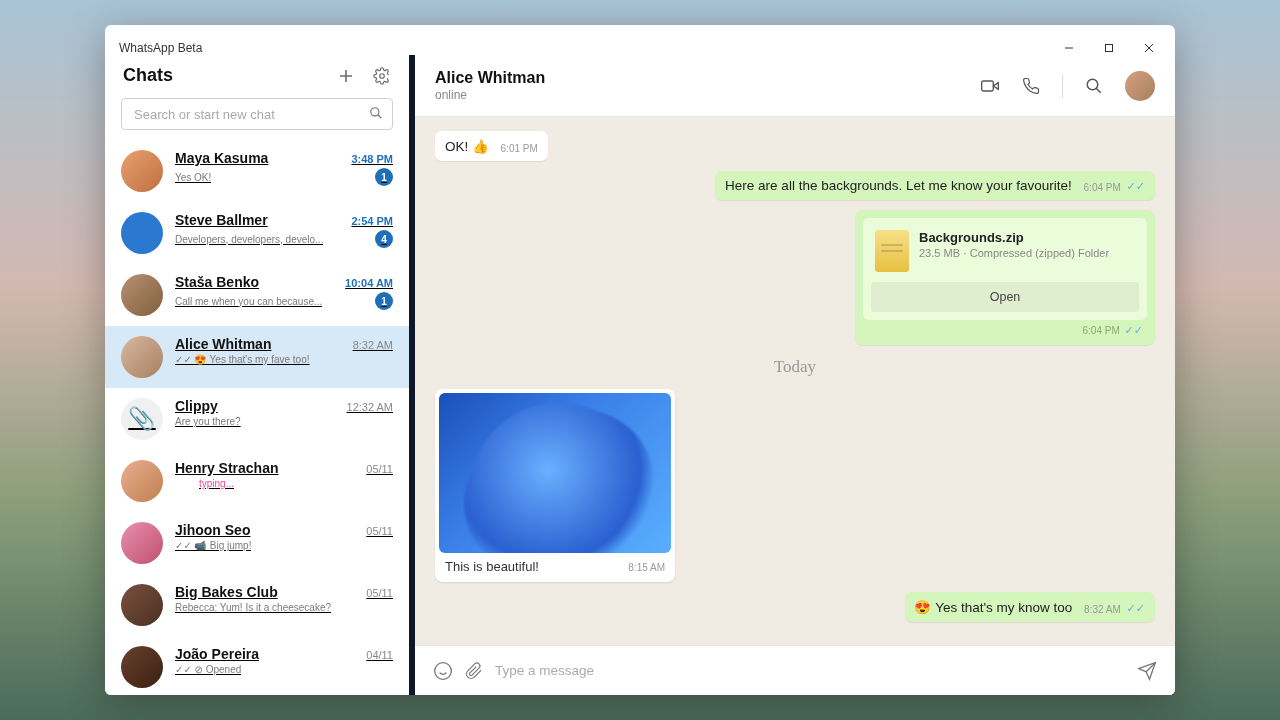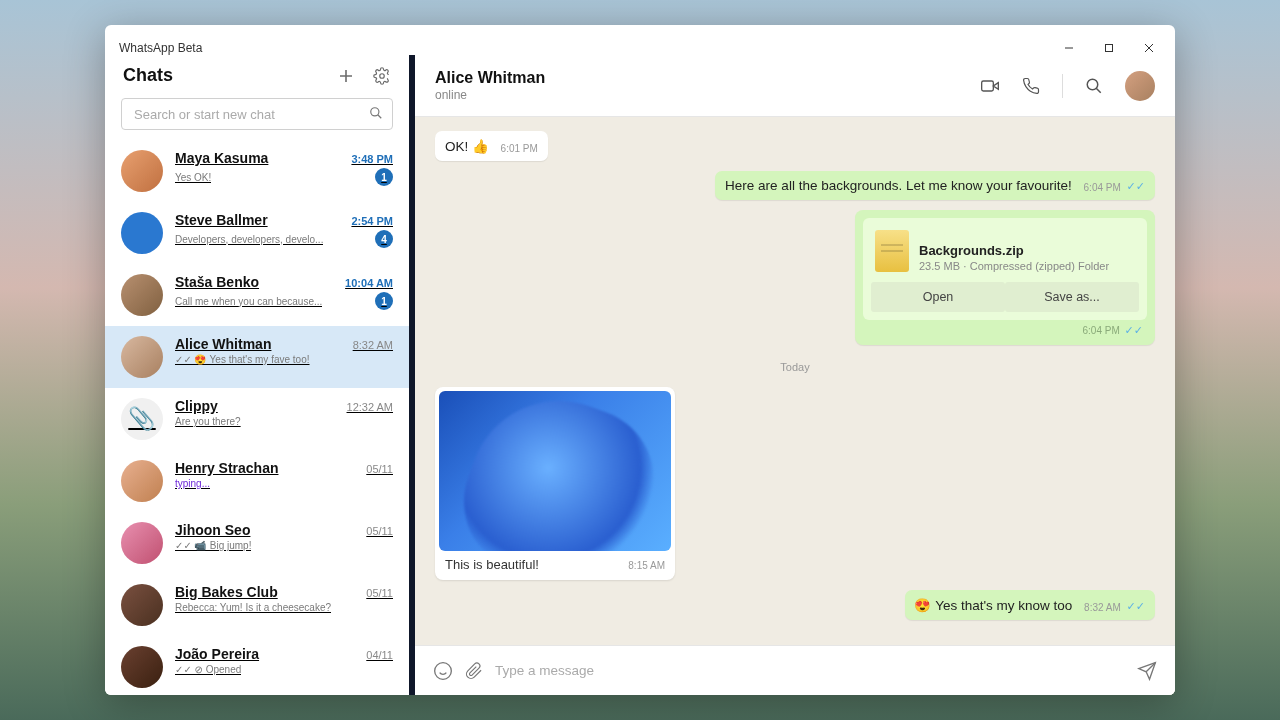--- a/index.html
+++ b/index.html
@@ -25,21 +25,21 @@
 .chat-item { display:flex; padding:10px 16px; gap:12px; cursor:pointer; position:relative; }
 .chat-item.active { background:#d7e8f7; }
 .avatar { width:42px; height:42px; border-radius:50%; flex-shrink:0; background:#c8c8c8; display:flex; align-items:center; justify-content:center; font-size:18px; color:#fff; overflow:hidden; }
 .chat-body { flex:1; min-width:0; }
 .chat-top { display:flex; justify-content:space-between; align-items:baseline; }
 .chat-name { font-size:14px; font-weight:600; color:#111; }
 .chat-time { font-size:11px; color:#888; }
 .chat-time.blue { color:#1f6fb8; font-weight:600; }
 .chat-bot { display:flex; justify-content:space-between; align-items:center; margin-top:2px; }
 .chat-preview { font-size:10px; color:#7a7a7a; white-space:nowrap; overflow:hidden; text-overflow:ellipsis; max-width:200px; }
-.chat-preview.typing { color:#6d28d9; }
+.chat-preview.typing { color:#ec4899;margin-left:24px; }
 .unread { background:#1f6fb8; color:#fff; font-size:10px; font-weight:700; border-radius:50%; width:18px; height:18px; display:flex; align-items:center; justify-content:center; }
 
 .main { flex:1; display:flex; flex-direction:column; background:#f0ece3; position:relative; }
 .main::before { content:''; position:absolute; inset:0; background:#f0ece3; opacity:1; }
 .conv-header { position:relative; background:#fff; height:62px; border-bottom:1px solid #e6e6e6; display:flex; align-items:center; justify-content:space-between; padding:0 20px; z-index:2; }
 .conv-title h2 { font-size:16px; font-weight:600; color:#111; }
 .conv-title p { font-size:12px; color:#888; margin-top:1px; }
 .conv-icons { display:flex; align-items:center; gap:22px; color:#555; }
 .conv-sep { width:1px; height:24px; background:#ddd; }
 .conv-avatar { width:30px; height:30px; border-radius:50%; background:linear-gradient(135deg,#d4a080,#a88060); }
@@ -47,30 +47,30 @@
 .msg { max-width:65%; margin-bottom:10px; display:flex; flex-direction:column; }
 .msg.in { align-items:flex-start; }
 .msg.out { align-items:flex-end; margin-left:auto; }
 .bubble { padding:7px 10px; border-radius:7px; box-shadow:0 1px 1px rgba(0,0,0,0.08); font-size:13.5px; color:#222; display:inline-block; position:relative; }
 .msg.in .bubble { background:#fff; }
 .msg.out .bubble { background:#d4f5bc; }
 .bubble-time { font-size:10px; color:#999; margin-left:8px; vertical-align:bottom; }
 .ticks { color:#5bb0e6; font-size:11px; margin-left:2px; }
 .attach-card { background:#d4f5bc; border-radius:8px; padding:8px; width:300px; box-shadow:0 1px 1px rgba(0,0,0,0.08); }
 .attach-inner { background:#eafcd9; border-radius:6px; padding:8px; }
-.attach-file { display:flex; gap:10px; align-items:flex-end; padding:4px 4px 10px; }
+.attach-file { display:flex; gap:10px; align-items:flex-start; padding:4px 4px 10px; }
 .file-icon { width:34px; height:42px; background:linear-gradient(180deg,#f7e088,#e8c040); border-radius:3px; position:relative; }
 .file-icon::after { content:''; position:absolute; top:14px; left:6px; right:6px; height:2px; background:rgba(0,0,0,0.15); box-shadow:0 6px 0 rgba(0,0,0,0.15); }
 .file-meta .fname { font-size:13px; font-weight:600; color:#222; }
 .file-meta .fsub { font-size:11px; color:#888; margin-top:2px; }
 .attach-btns { display:flex; gap:0; }
 .attach-btns button { flex:1; background:#e0eed0; border:none; padding:8px 0; font-size:12.5px; color:#444; cursor:pointer; border-radius:3px; }
 .attach-time { text-align:right; font-size:10px; color:#8aaa7a; padding:4px 4px 0; }
 .day-divider { text-align:center; margin:12px 0; }
-.day-divider span { font-size:11px; color:#999; }
+.day-divider span { font-size:17px; color:#999;font-family:Liberation Serif, serif; }
 .img-bubble { background:#fff; border-radius:8px; padding:4px 4px 6px; box-shadow:0 1px 2px rgba(0,0,0,0.1); width:240px; }
 .img-bubble .img { width:100%; height:160px; background:linear-gradient(135deg,#1a4fb8 0%,#3a7fe8 40%,#5aafff 100%); border-radius:6px; position:relative; overflow:hidden; }
 .img-bubble .img::before { content:''; position:absolute; width:180px; height:180px; background:radial-gradient(circle at 40% 40%,#6ab0ff 0%,#2a5fd0 60%,transparent 70%); border-radius:50% 40% 50% 40%; top:10px; left:30px; transform:rotate(20deg); filter:blur(1px); }
 .img-caption { font-size:13px; color:#333; padding:6px 6px 2px; display:flex; justify-content:space-between; align-items:baseline; }
 .composer { position:relative; z-index:2; background:#fff; border-top:1px solid #e6e6e6; height:50px; display:flex; align-items:center; padding:0 18px; gap:12px; }
 .composer input { flex:1; border:none; outline:none; font-size:13.5px; color:#333; }
 .composer input::placeholder { color:#aaa; }
 .composer .cicon { color:#777; cursor:pointer; }
 svg { display:block; }
 
@@ -300,21 +300,20 @@
             <div class="attach-inner">
               <div class="attach-file">
                 <div class="file-icon"></div>
                 <div class="file-meta">
                   <div class="fname">Backgrounds.zip</div>
                   <div class="fsub">23.5 MB · Compressed (zipped) Folder</div>
                 </div>
               </div>
               <div class="attach-btns">
                 <button>Open</button>
-                <button>Save as...</button>
               </div>
             </div>
             <div class="attach-time">
               <span>6:04 PM</span>
               <span class="ticks">✓✓</span>
             </div>
           </div>
         </div>
 
         <div class="day-divider">

